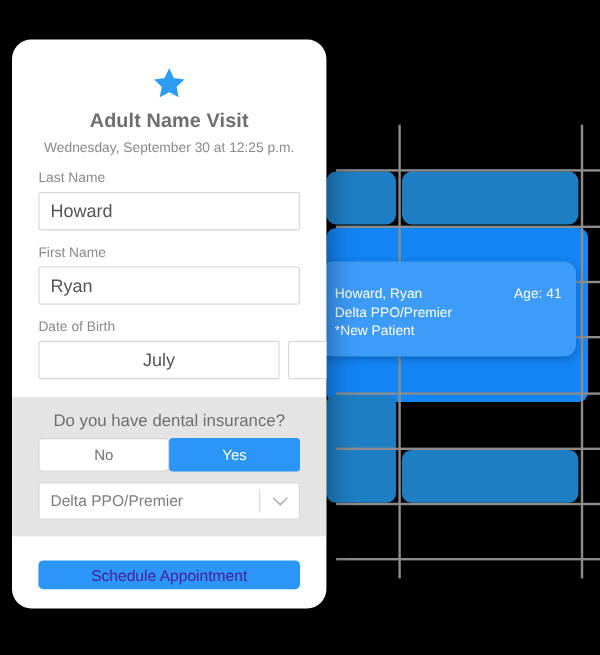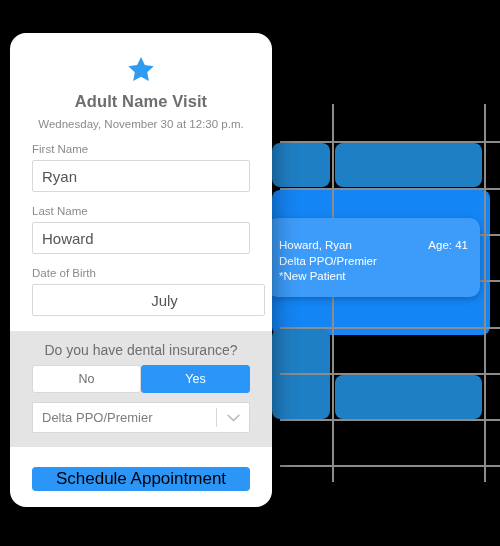--- a/index.html
+++ b/index.html
@@ -132,21 +132,20 @@
   .dob-box {
     height: 32px;
     border: 1px solid #d8d8d8;
     border-radius: 2px;
     background: #ffffff;
     font-family: "Liberation Sans", sans-serif;
     font-size: 15px;
     color: #555555;
     text-align: center;
     outline: none;
-    padding-left: 32px;
   }
   #dob-month { flex: 0 0 79px; }
   #dob-day   { flex: 0 0 61px; }
 
   
   #insurance-panel {
     margin-top: 15px;
     background: #e4e4e4;
     padding: 11px 22px 14px 22px;
   }
@@ -207,23 +206,23 @@
   }
 
   #submit-button {
     display: block;
     margin: 20px 22px 0 22px;
     width: calc(100% - 44px);
     height: 24px;
     background: #2b96f7;
     border: none;
     border-radius: 4px;
-    color: #000000;
-    font-family: "Liberation Sans", sans-serif;
-    font-size: 17px;
+    color: #4c1d95;
+    font-family: "Liberation Sans", sans-serif;
+    font-size: 13px;
     cursor: pointer;
   }
 </style>
 </head>
 <body>
 
 <div id="stage">
 
   <div id="calendar">
       <div class="appt dark" style="left: 272px; top: 143px; width: 58px; height: 44px;"></div>
@@ -253,33 +252,33 @@
   </div>
 
   <div id="form-card">
 
     <svg id="star-icon" viewBox="0 0 24 24" aria-hidden="true">
       <path d="M12 1.6l3.2 6.7 7.3.95-5.35 5.1 1.35 7.25L12 18.1l-6.5 3.5 1.35-7.25L1.5 9.25l7.3-.95z" fill="#2e9cf0"></path>
     </svg>
 
     <div class="card-pad">
       <div id="app-title">Adult Name Visit</div>
-      <div id="app-subtitle">Wednesday, November 30 at 12:30 p.m.</div>
+      <div id="app-subtitle">Wednesday, September 30 at 12:25 p.m.</div>
     </div>
 
     <div class="card-pad">
+
+      <div class="field">
+        <div class="field-label">Last Name</div>
+        <input class="field-input" type="text" value="Howard" style="">
+      </div>
 
       <div class="field">
         <div class="field-label">First Name</div>
         <input class="field-input" type="text" value="Ryan" style="">
-      </div>
-
-      <div class="field">
-        <div class="field-label">Last Name</div>
-        <input class="field-input" type="text" value="Howard" style="">
       </div>
 
       <div class="field">
         <div class="field-label">Date of Birth</div>
         <div id="dob-row">
           <input id="dob-month" class="dob-box" type="text" value="July" style="">
           <input id="dob-day" class="dob-box" type="text" value="31" style="">
 
         </div>
       </div>

